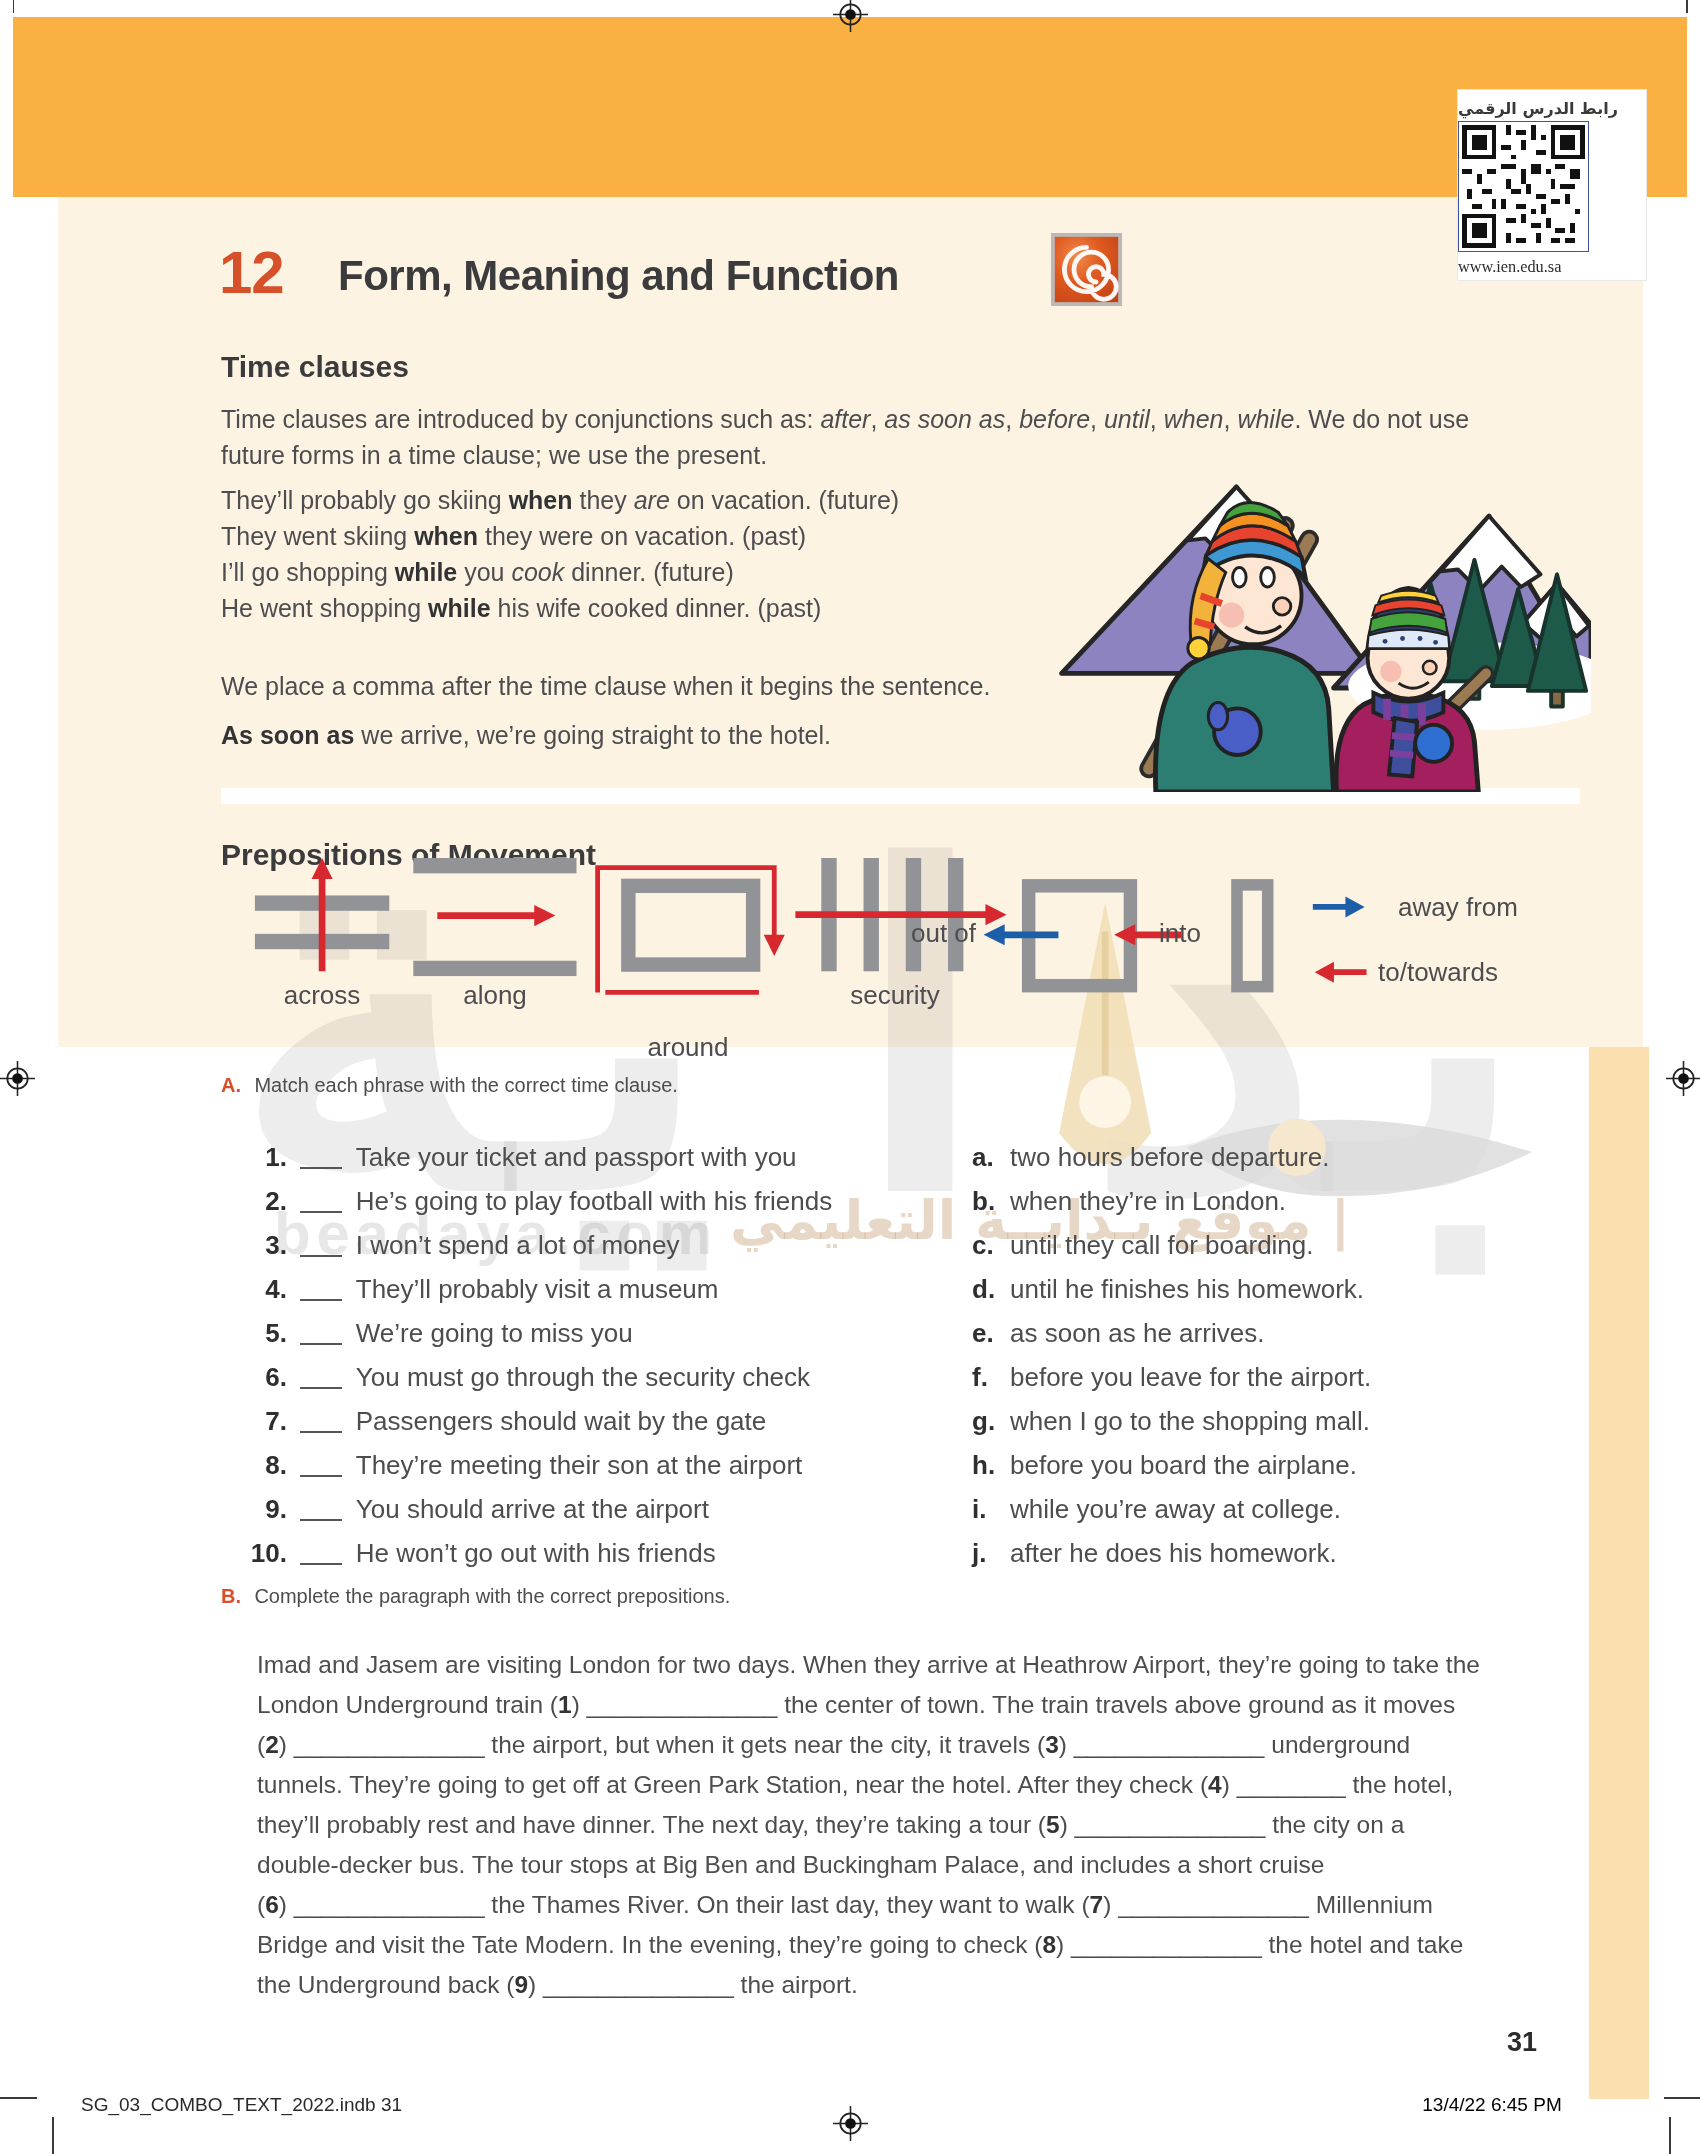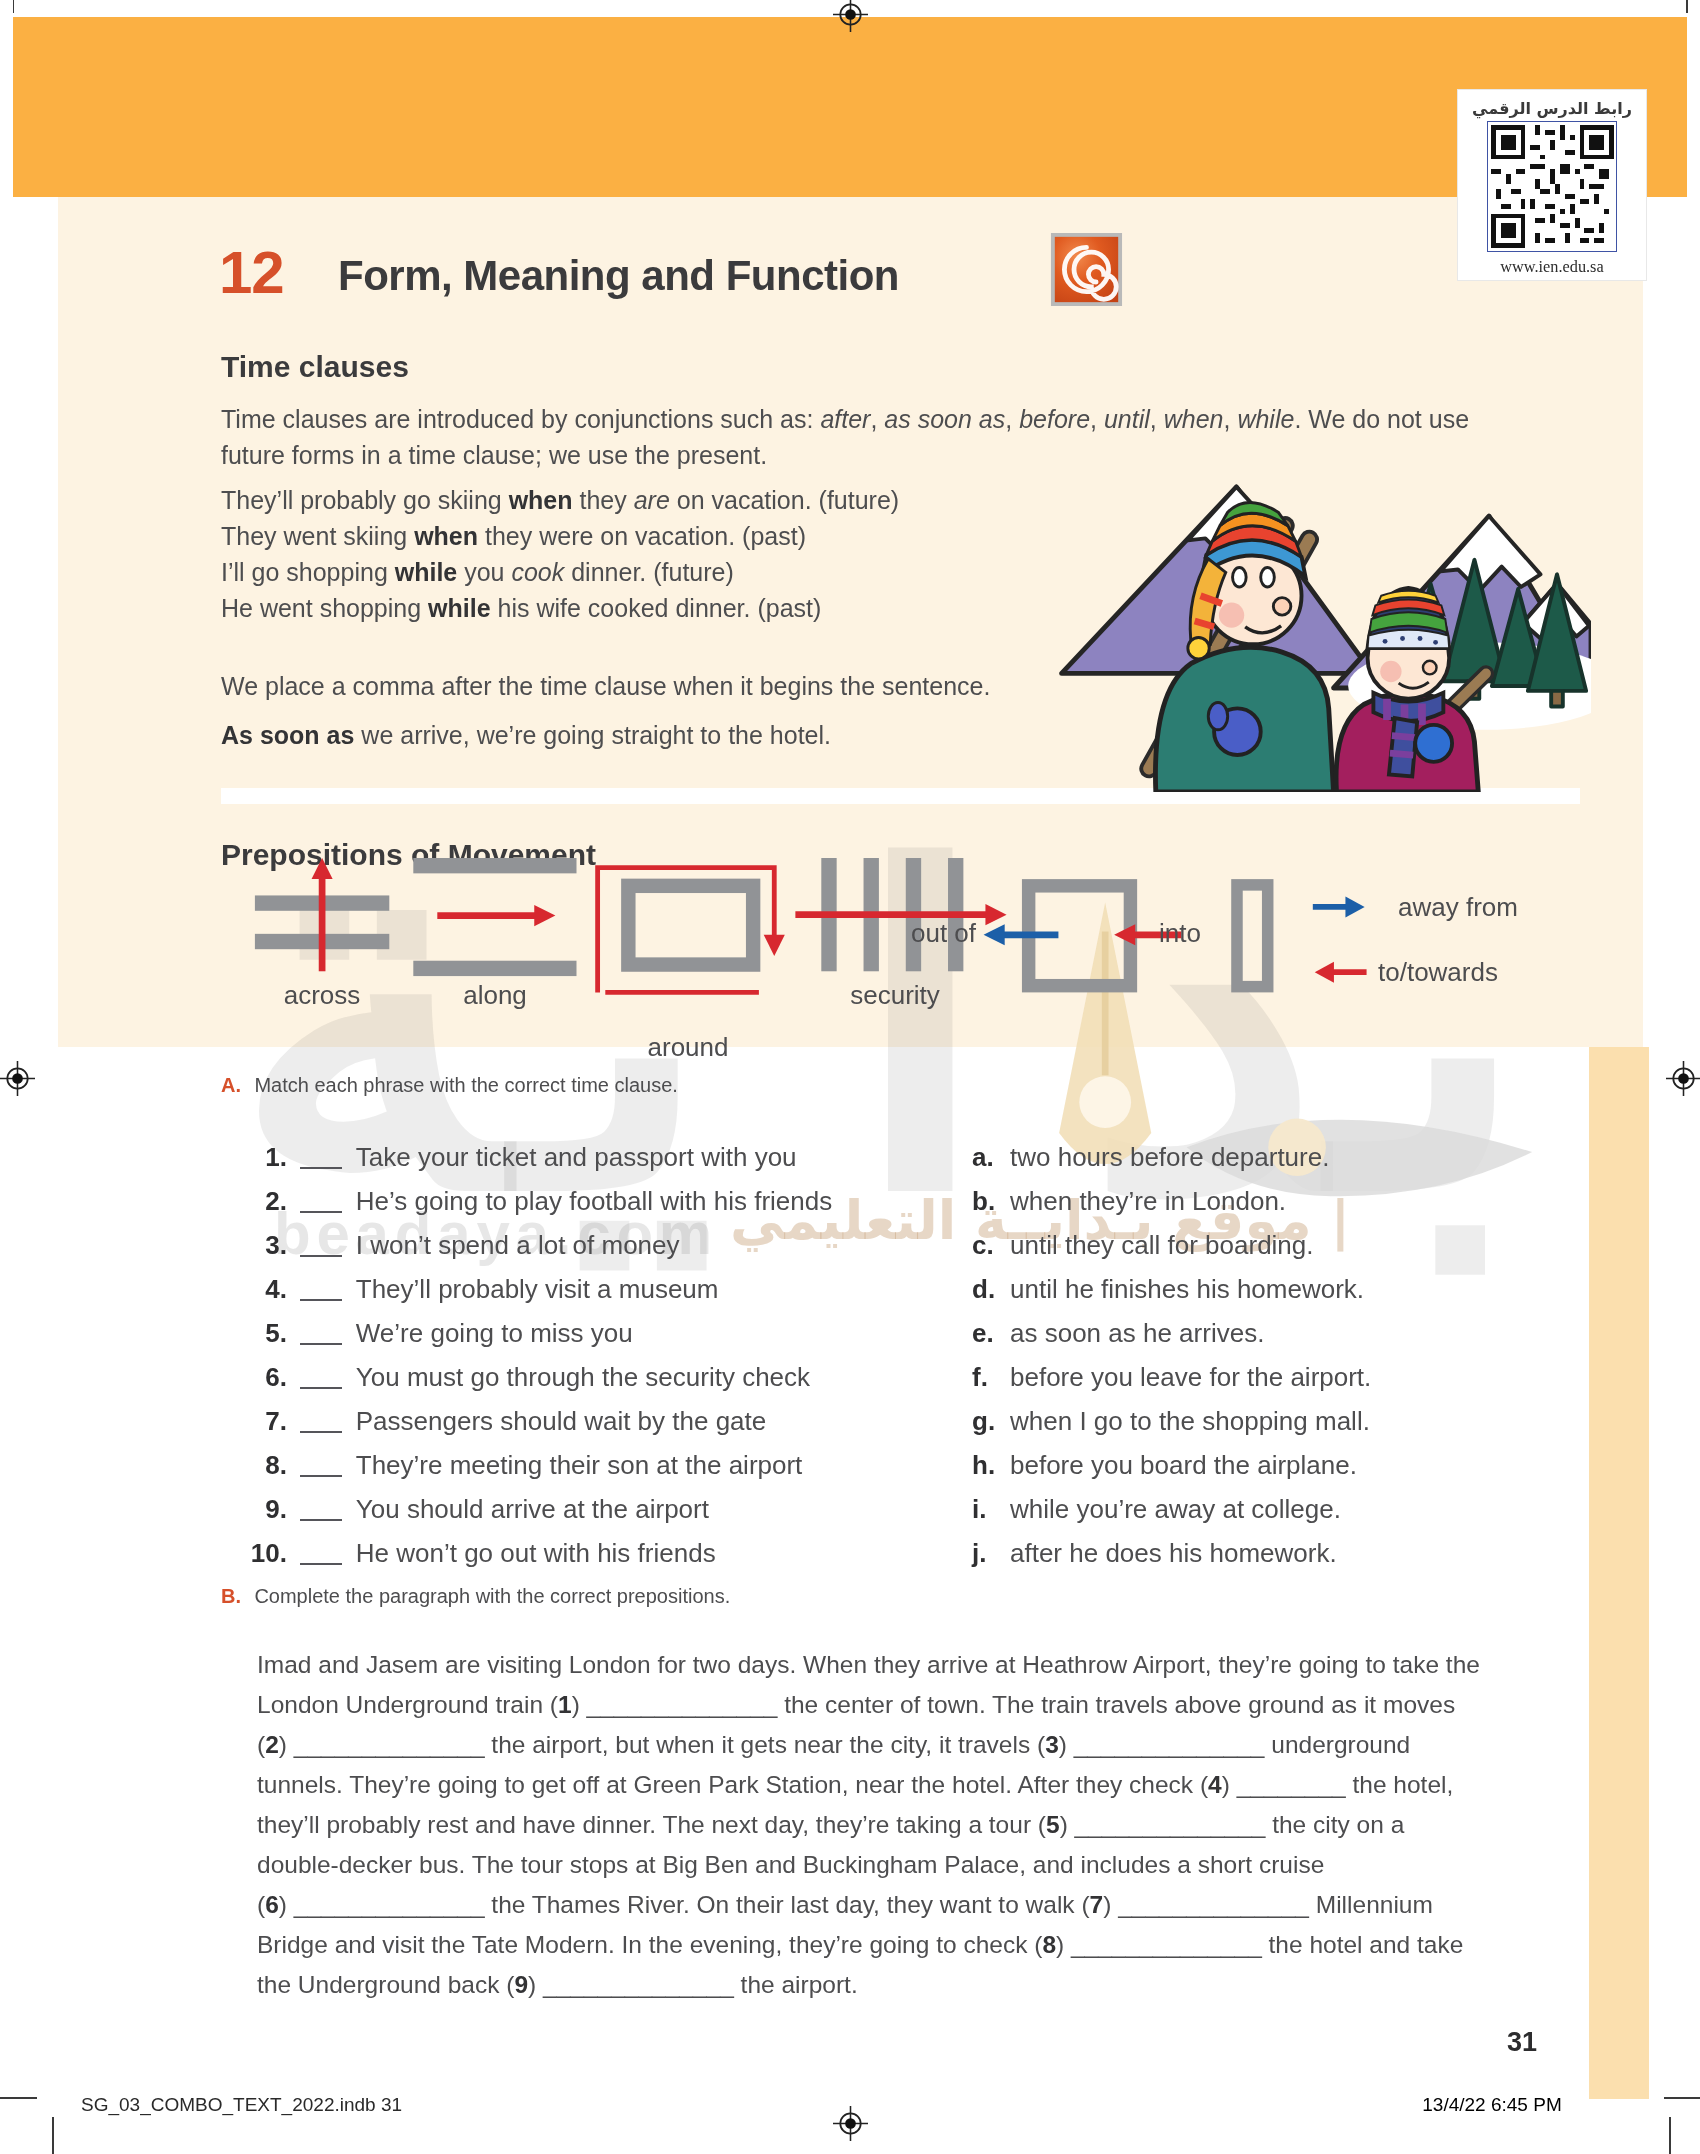--- a/index.html
+++ b/index.html
@@ -18,21 +18,21 @@
   .wm-arabic{left:730px;top:1189px;font-size:54px;font-weight:700;font-family:"DejaVu Sans",sans-serif;
              color:rgba(196,156,112,0.40);}
   
   .t{position:absolute;white-space:nowrap;z-index:2;}
   
   .lesson-num{left:219px;top:238px;font-size:60px;font-weight:800;color:#d6502a;letter-spacing:-1px;}
   .lesson-title{left:338px;top:252px;font-size:42px;font-weight:800;color:#3b3b3d;letter-spacing:-0.5px;}
   .spiral{position:absolute;left:1050px;top:232px;z-index:2;}
   
   .qr-box{position:absolute;left:1458px;top:90px;width:188px;height:190px;background:#fff;z-index:3;
-          display:flex;flex-direction:column;align-items:center;box-shadow:0 0 0 1px #e8e8e8;}
+          display:flex;flex-direction:column;align-items:flex-start;box-shadow:0 0 0 1px #e8e8e8;}
   .qr-label{margin-top:8.6px;font-size:16px;font-weight:700;color:#3a3a3a;font-family:"DejaVu Sans",sans-serif;}
   .qr-frame{margin-top:3.8px;border:1.9px solid #3f53a5;background:#fff;padding:2.9px;line-height:0;}
   .qr-url{margin-top:4.8px;font-size:16.3px;color:#2b2b2b;font-family:"Liberation Serif",serif;}
   
   .h2{font-size:30px;font-weight:800;color:#3b3b3d;}
   .tc-head{left:221px;top:350px;}
   .intro{left:221px;top:401px;font-size:25px;line-height:36px;}
   .examples{left:221px;top:482px;font-size:25px;line-height:36px;}
   .comma-note{left:221px;top:672px;font-size:25px;}
   .comma-ex{left:221px;top:721px;font-size:25px;}

